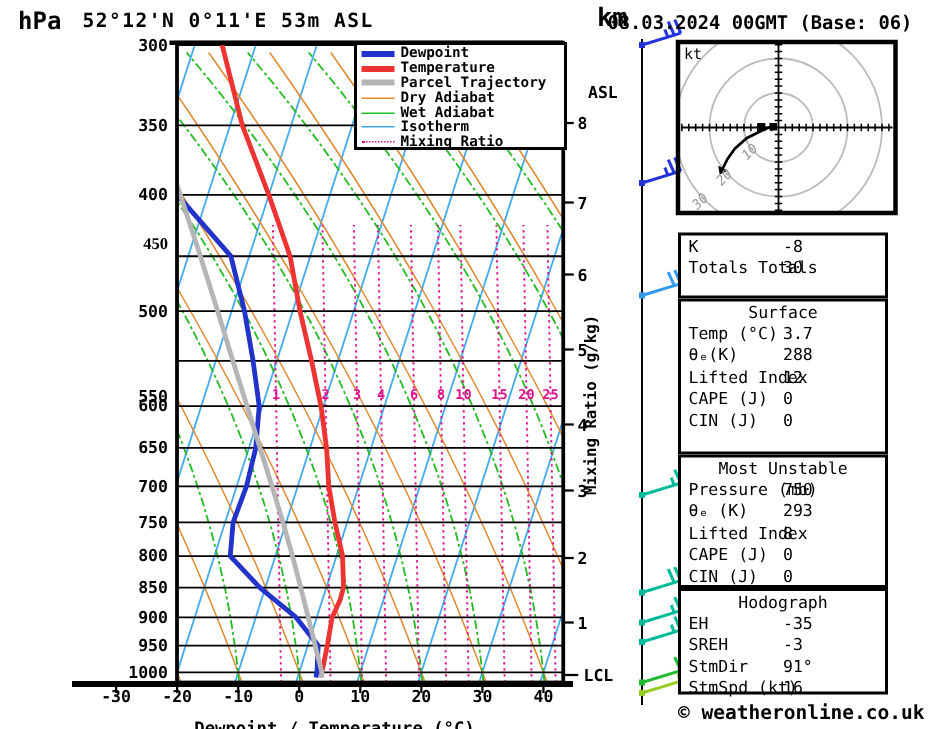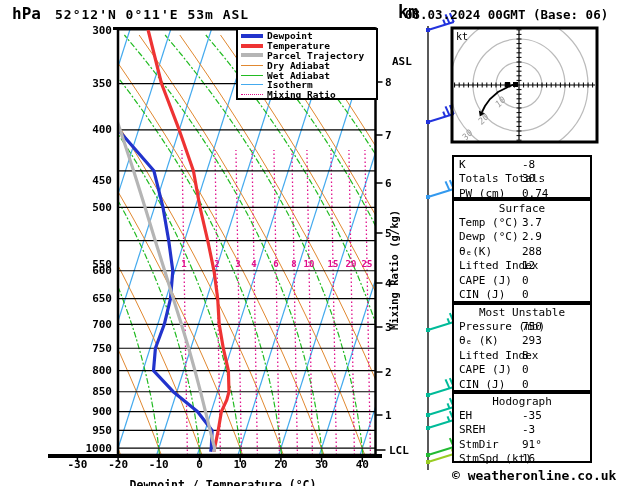--- a/index.html
+++ b/index.html
@@ -318,21 +318,21 @@
       <div class="lrow">
         <div class="lswatch" style="border-top: 1.5px dotted rgb(224, 16, 140);"></div>
         <div class="llab">Mixing Ratio</div>
       </div>
     </div>
 
   <div id="axis-labels">
       <div class="ptick" style="left:70px;top:23.5px;">300</div>
       <div class="ptick" style="left:70px;top:77.04424458104906px;">350</div>
       <div class="ptick" style="left:70px;top:123.42637895728177px;">400</div>
-      <div class="ptick" style="left:70px;top:174px;">450</div>
+      <div class="ptick" style="left:70px;top:157px;font-family:Liberation Serif, serif;">450</div>
       <div class="ptick" style="left:70px;top:200.9353001092413px;">500</div>
       <div class="ptick" style="left:70px;top:234.04129473881613px;margin-top:24px;">550</div>
       <div class="ptick" style="left:70px;top:264.2646998907586px;">600</div>
       <div class="ptick" style="left:70px;top:292.0675374870894px;">650</div>
       <div class="ptick" style="left:70px;top:317.80894447180776px;">700</div>
       <div class="ptick" style="left:70px;top:341.77362104271816px;">750</div>
       <div class="ptick" style="left:70px;top:364.19107884804043px;">800</div>
       <div class="ptick" style="left:70px;top:385.2490435732716px;">850</div>
       <div class="ptick" style="left:70px;top:405.1030208242355px;">900</div>
       <div class="ptick" style="left:70px;top:423.8832722169473px;">950</div>
@@ -379,36 +379,28 @@
   <div id="stats">
       <div class="statbox" style="top: 155px; height: 44px;">
         <div class="sbrow">
           <span class="sblab">K</span>
           <span class="sbval">-8</span>
         </div>
         <div class="sbrow">
           <span class="sblab">Totals Totals</span>
           <span class="sbval">30</span>
         </div>
-        <div class="sbrow">
-          <span class="sblab">PW (cm)</span>
-          <span class="sbval">0.74</span>
-        </div>
       </div>
       <div class="statbox" style="top: 199px; height: 104px;">
         <div class="sbtitle">Surface</div>
         <div class="sbrow">
           <span class="sblab">Temp (°C)</span>
           <span class="sbval">3.7</span>
         </div>
         <div class="sbrow">
-          <span class="sblab">Dewp (°C)</span>
-          <span class="sbval">2.9</span>
-        </div>
-        <div class="sbrow">
           <span class="sblab">θₑ(K)</span>
           <span class="sbval">288</span>
         </div>
         <div class="sbrow">
           <span class="sblab">Lifted Index</span>
           <span class="sbval">12</span>
         </div>
         <div class="sbrow">
           <span class="sblab">CAPE (J)</span>
           <span class="sbval">0</span>

